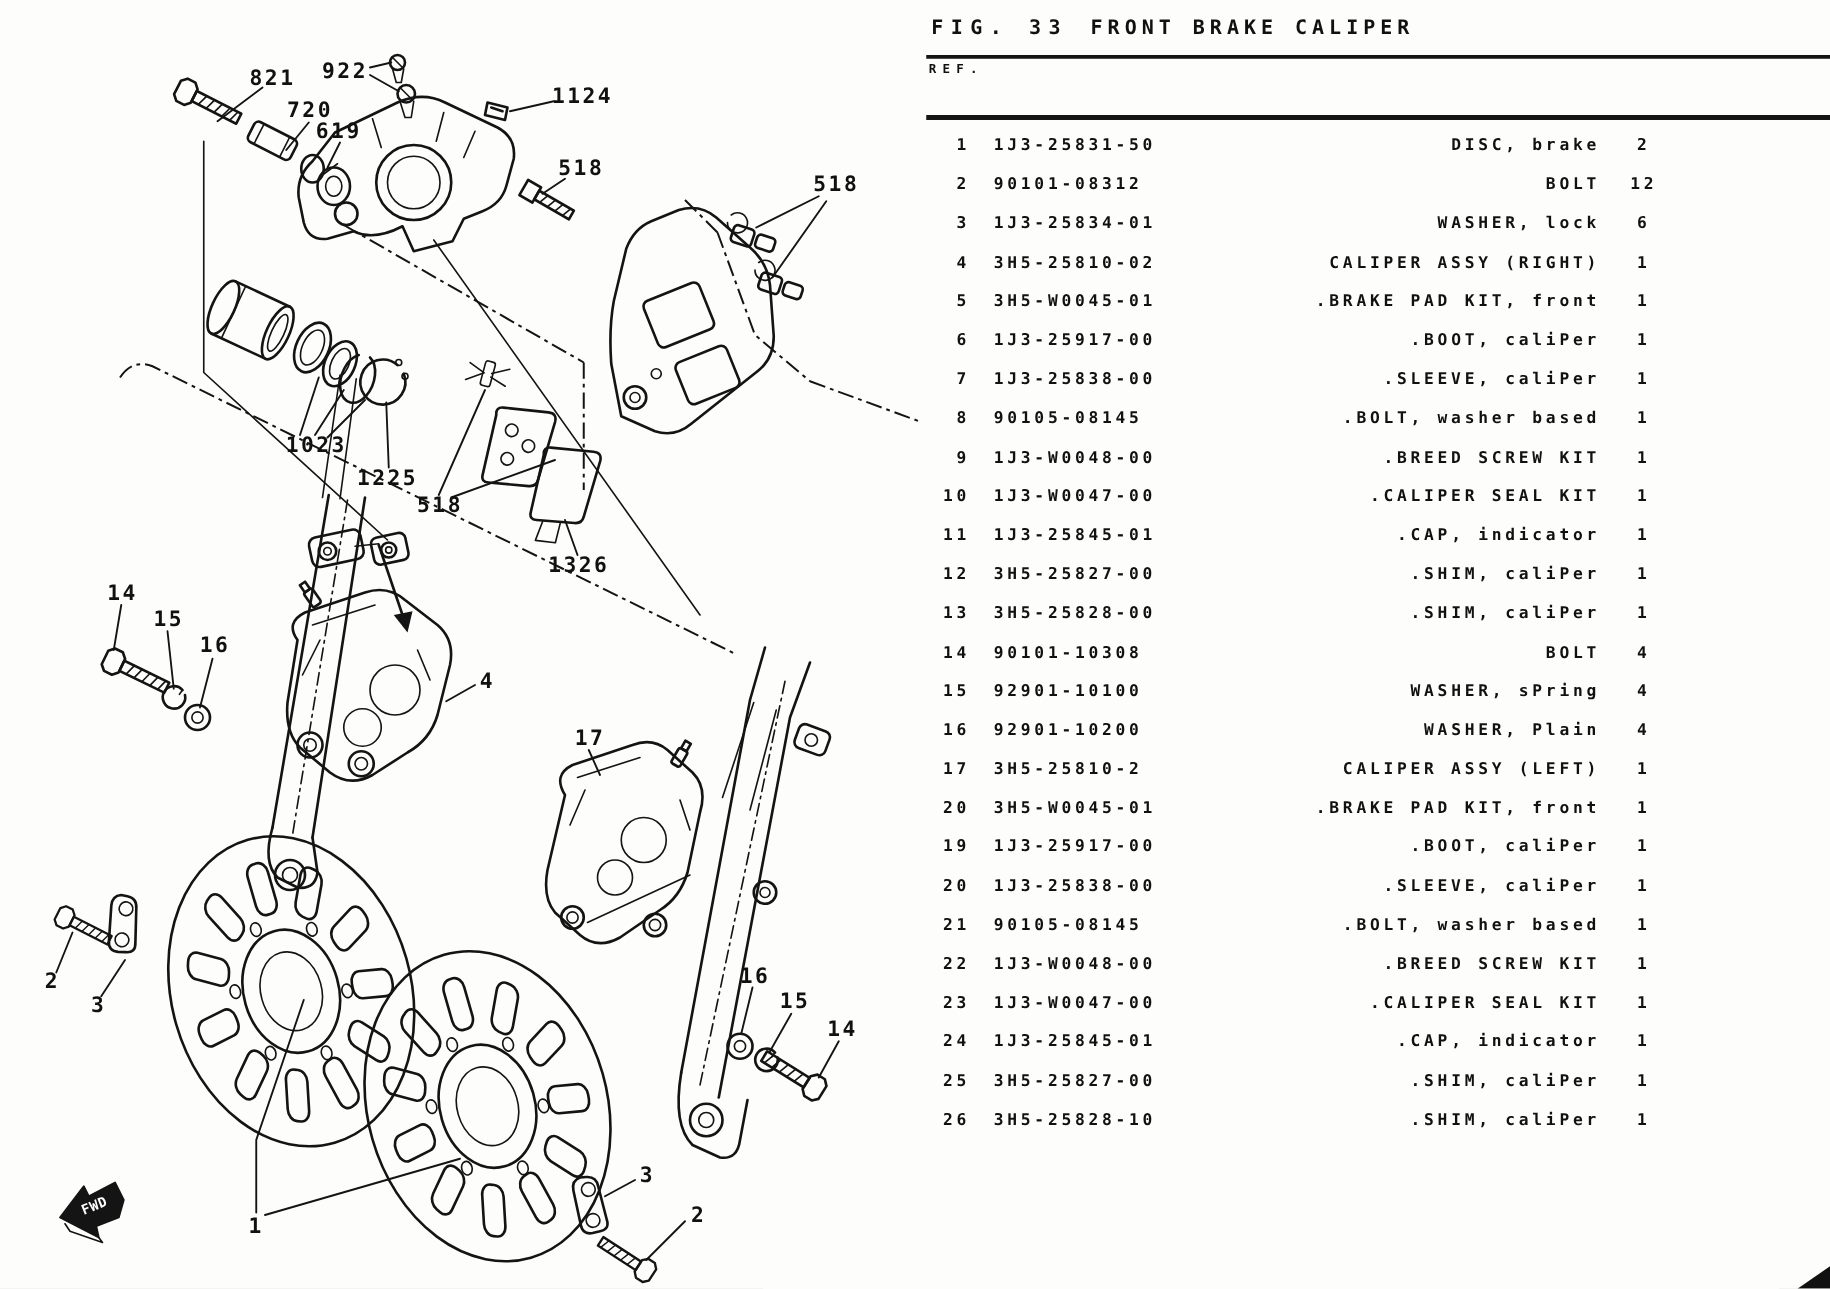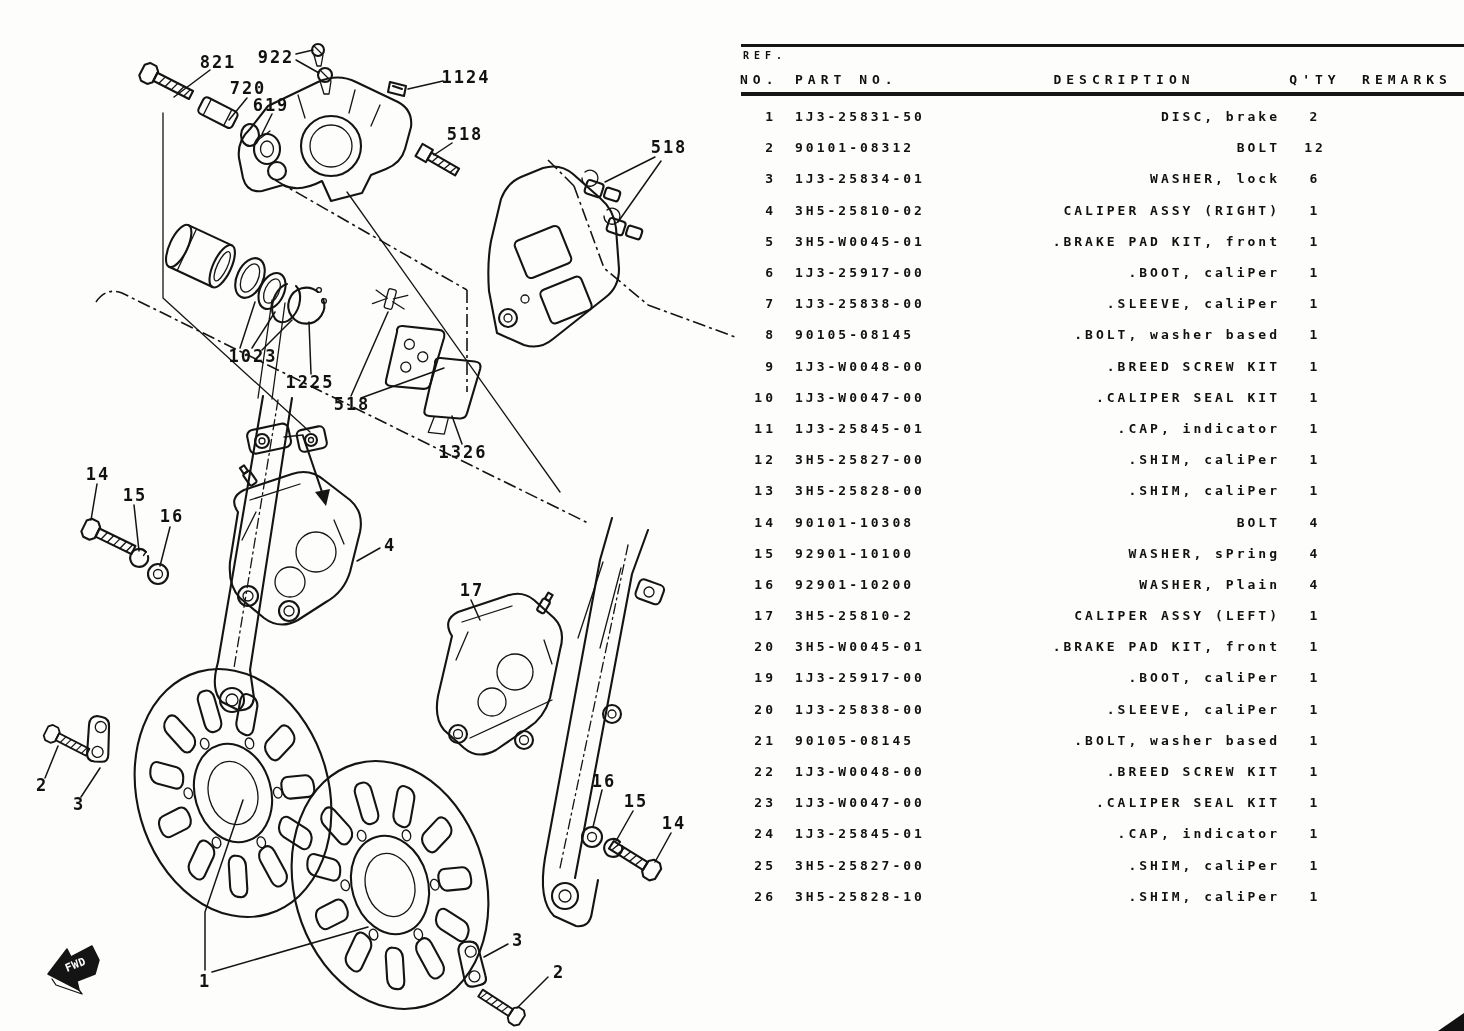--- a/index.html
+++ b/index.html
@@ -350,29 +350,23 @@
         <text x="674" y="824" class="callout">14</text>
         <text x="42" y="786" class="callout">2</text>
         <text x="79" y="805" class="callout">3</text>
         <text x="205" y="982" class="callout">1</text>
         <text x="518" y="941" class="callout">3</text>
         <text x="559" y="973" class="callout">2</text>
       </g>
   </svg>
 
   <div class="parts">
+    <div class="fig-title"><span class="fig-label">FIG. 33</span><span>FRONT BRAKE CALIPER</span></div>
     <div class="rule1"></div>
     <div class="hdr-ref">REF.</div>
-    <div class="hdr-row grid">
-      <span class="c-ref">NO.</span>
-      <span class="c-part">PART NO.</span>
-      <span class="c-desc hdr-desc">DESCRIPTION</span>
-      <span class="c-qty">Q'TY</span>
-      <span class="c-rem">REMARKS</span>
-    </div>
     <div class="rule2"></div>
     <div class="rows">
   <div class="row grid">
     <span class="c-ref">1</span>
     <span class="c-part">1J3-25831-50</span>
     <span class="c-desc">DISC, brake</span>
     <span class="c-qty">2</span>
     <span class="c-rem"></span>
   </div>
 

